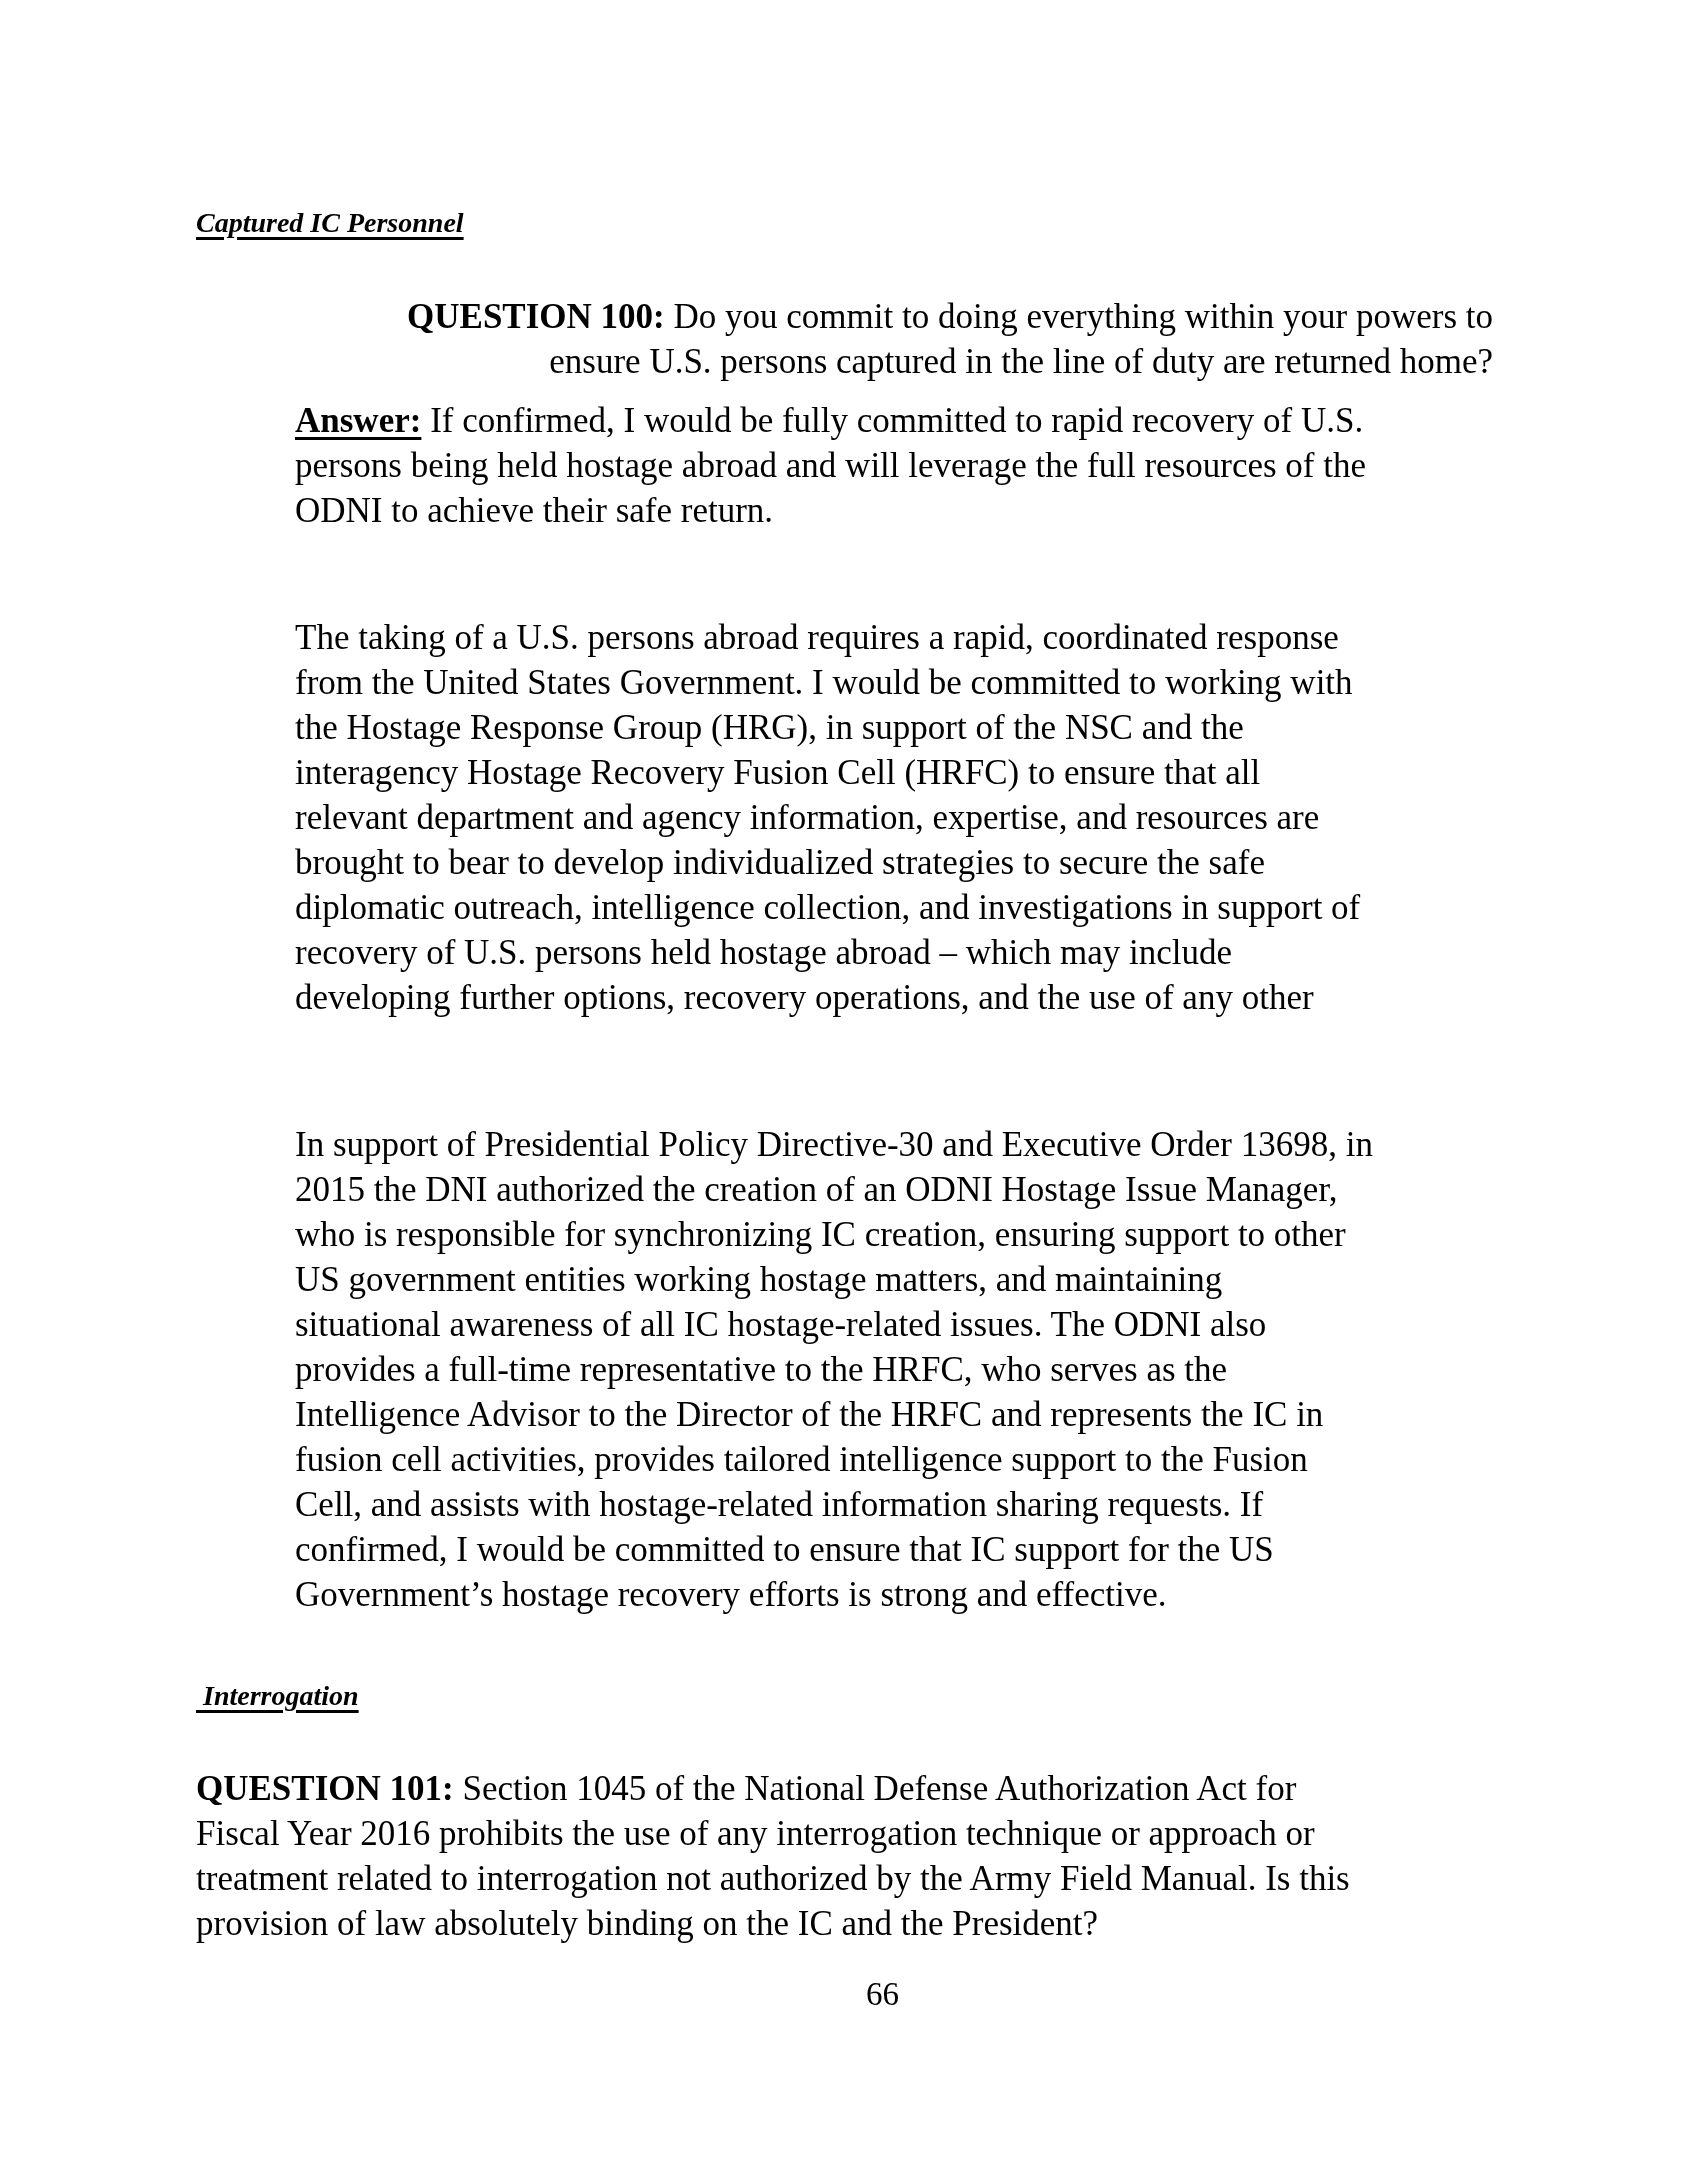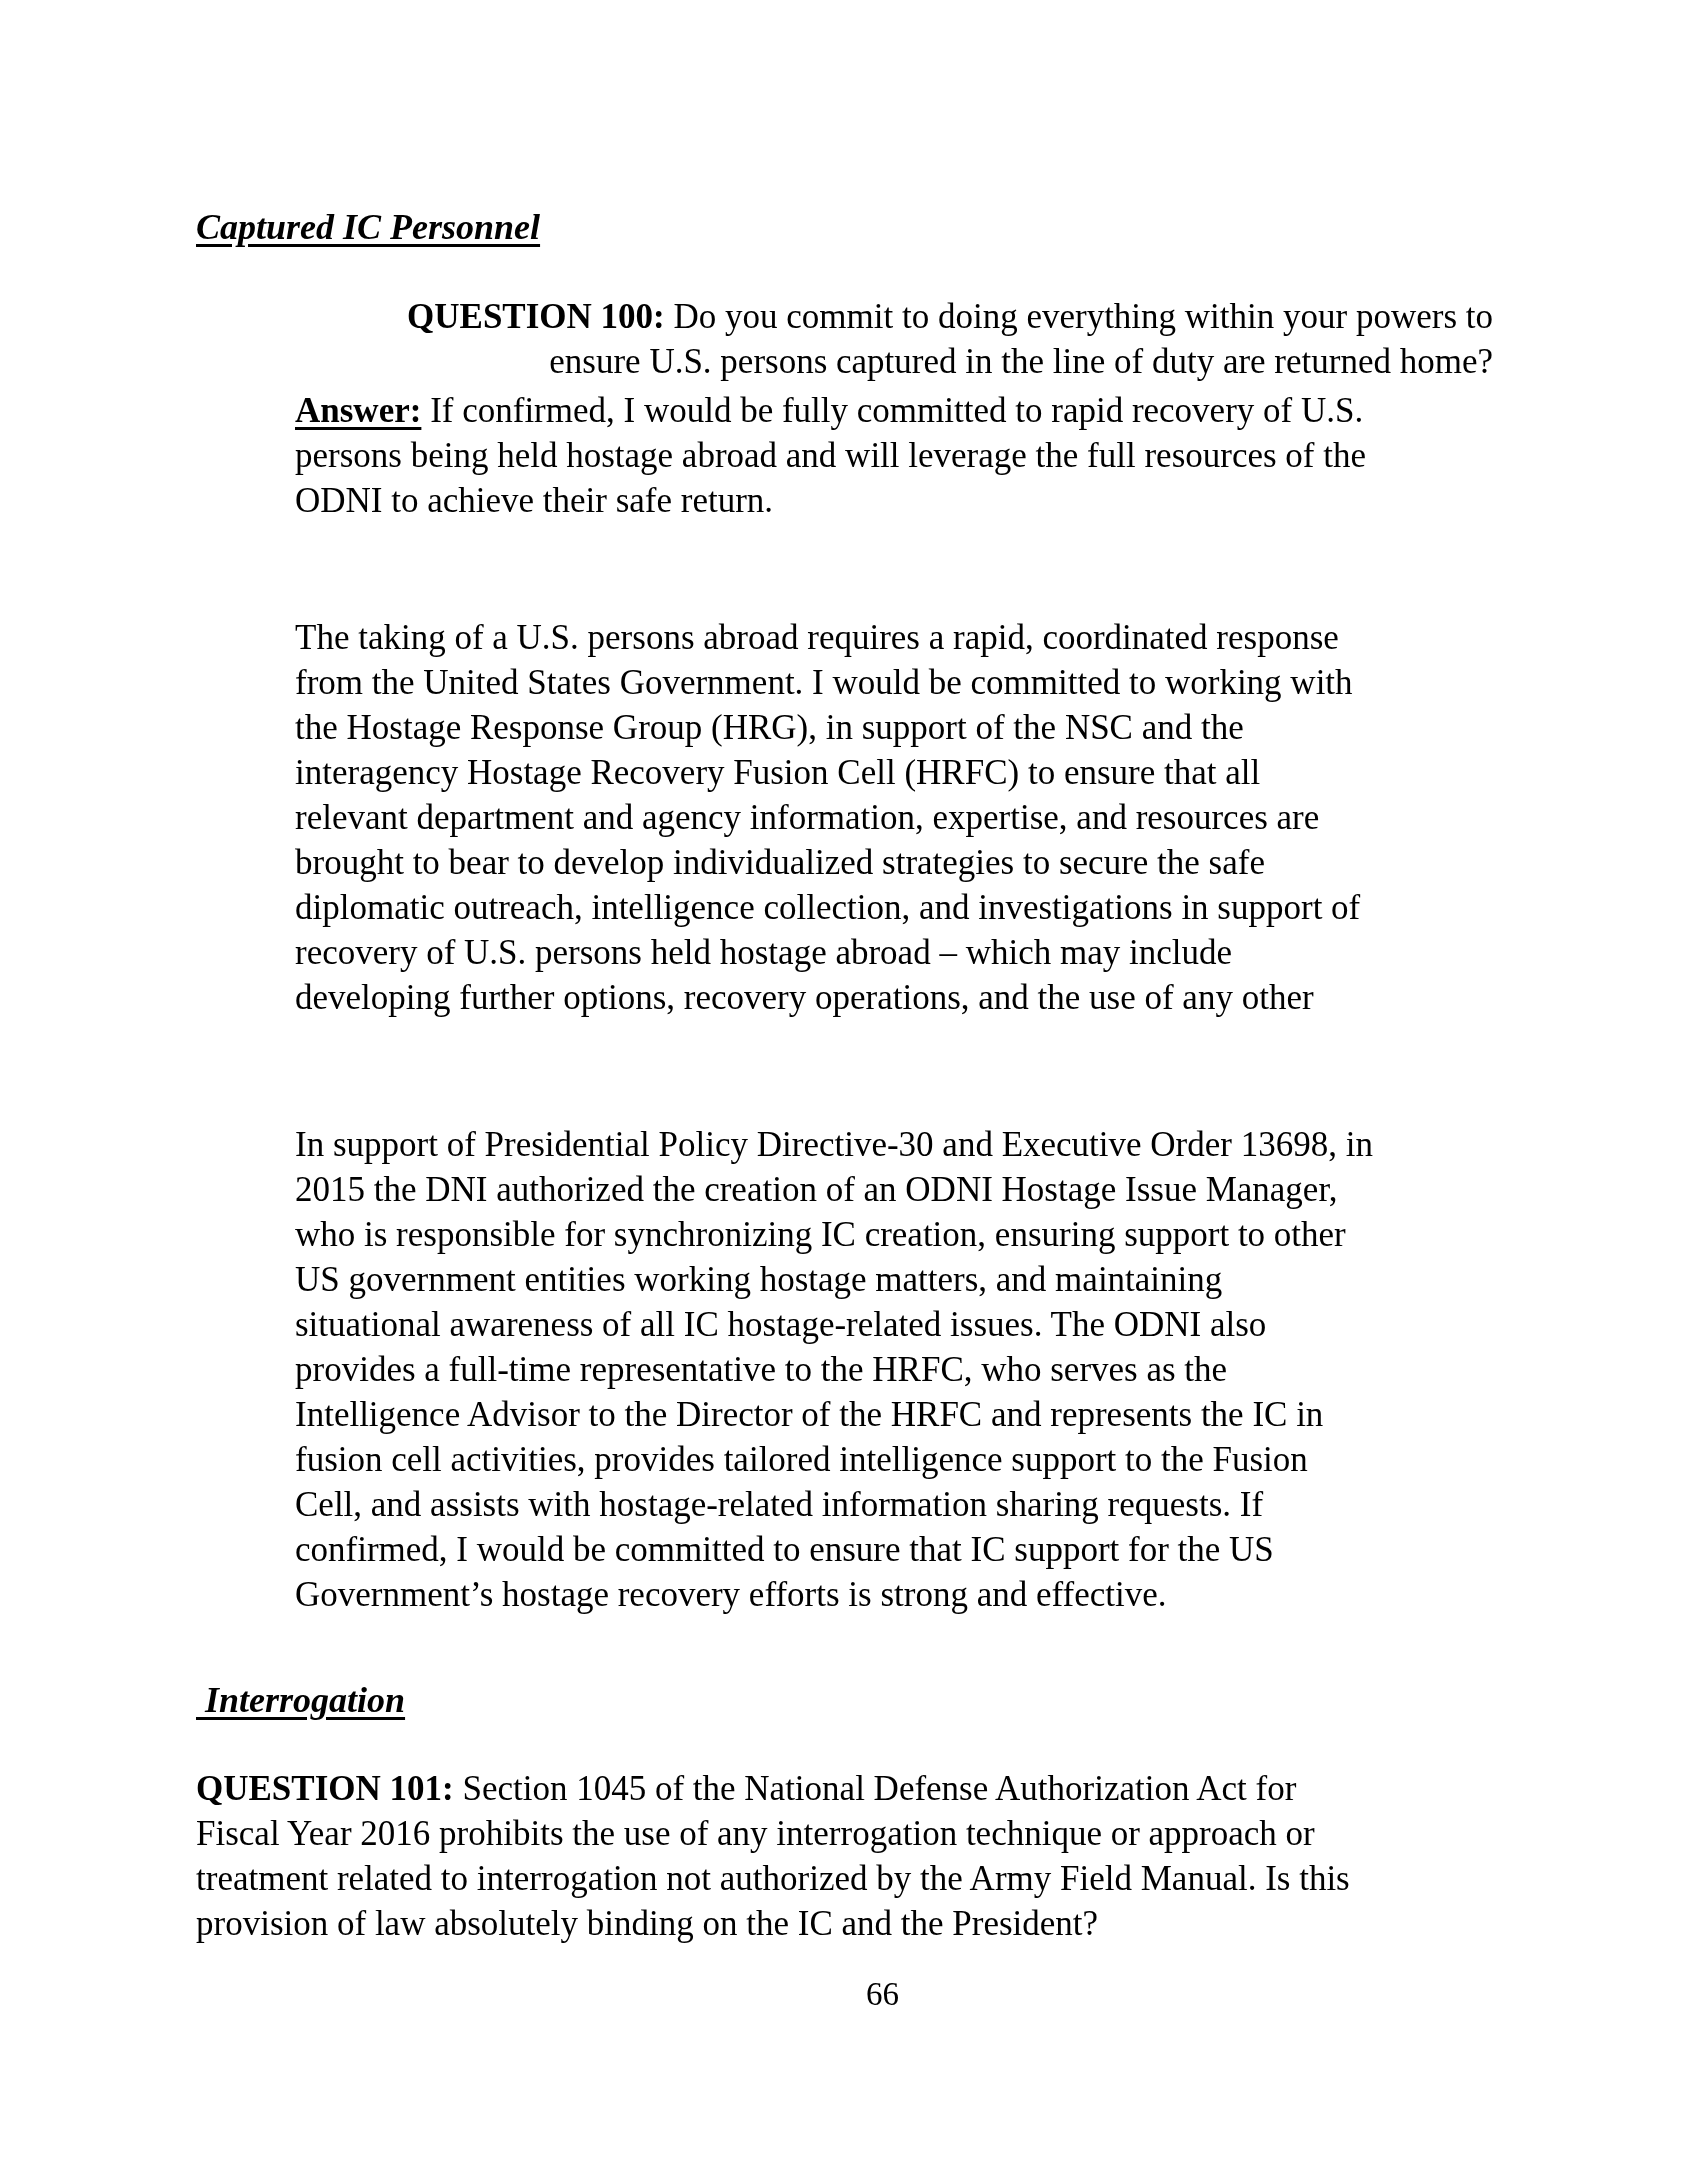--- a/index.html
+++ b/index.html
@@ -1,19 +1,19 @@
 <!DOCTYPE html>
 <html style="font-size:10.6px"><head>
 <meta charset="utf-8">
 <style>
   html, body { margin: 0; padding: 0; background: #ffffff; }
   body { width: 1687px; height: 2183px; position: relative; overflow: hidden;
          font-family: "Liberation Serif", "DejaVu Serif", serif; color: #000; }
   .page { position: absolute; left: 0; top: 0; width: 1687px; height: 2183px; }
-  .heading { position: absolute; left: 196px; font-size: 36px; font-weight: bold; font-style: italic;
+  .heading { position: absolute; left: 196px; font-size: 28px; font-weight: bold; font-style: italic;
              text-decoration: underline; text-decoration-thickness: 3.3px; text-underline-offset: 5.3px;
              white-space: pre; line-height: 1; }
   .block { position: absolute; font-size: 35px; line-height: 45px; }
   .q { left: 196px; width: 1297px; }
   .a { left: 295px; width: 1197px; }
   .line { display: block; white-space: nowrap; }
   .bold { font-weight: bold; }
   .ul { text-decoration: underline; text-decoration-thickness: 3.3px; text-underline-offset: 4.6px; }
   .pagenum { position: absolute; left: 4px; width: 1687px; top: 1978px; text-align: center;
              font-size: 33px; line-height: 1; padding-left: 35px; }
@@ -23,21 +23,21 @@
 
 <div class="page">
 
   <div class="heading" style="top:209px;">Captured IC Personnel</div>
 
   <div class="block q" style="top:294px;text-align:right;">
     <span class="line"><span class="bold">QUESTION 100:</span><span style="white-space:pre;"> Do you commit to doing everything within your powers to</span></span>
     <span class="line">ensure U.S. persons captured in the line of duty are returned home?</span>
   </div>
 
-  <div class="block a" style="top:388px;font-family:Liberation Serif, serif;">
+  <div class="block a" style="top:398px;font-family:Liberation Serif, serif;">
     <span class="line"><span class="bold ul">Answer:</span><span style="white-space:pre;"> If confirmed, I would be fully committed to rapid recovery of U.S.</span></span>
     <span class="line">persons being held hostage abroad and will leverage the full resources of the</span>
     <span class="line">ODNI to achieve their safe return.</span>
   </div>
 
   <div class="block a" style="top:615px;">
     <span class="line">The taking of a U.S. persons abroad requires a rapid, coordinated response</span>
     <span class="line">from the United States Government. I would be committed to working with</span>
     <span class="line">the Hostage Response Group (HRG), in support of the NSC and the</span>
     <span class="line">interagency Hostage Recovery Fusion Cell (HRFC) to ensure that all</span>

